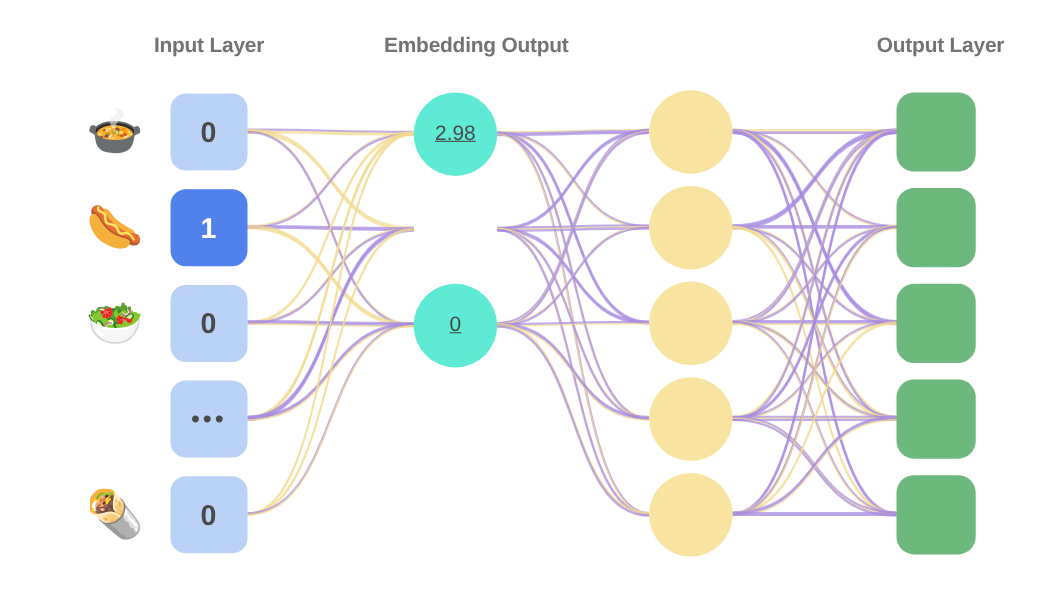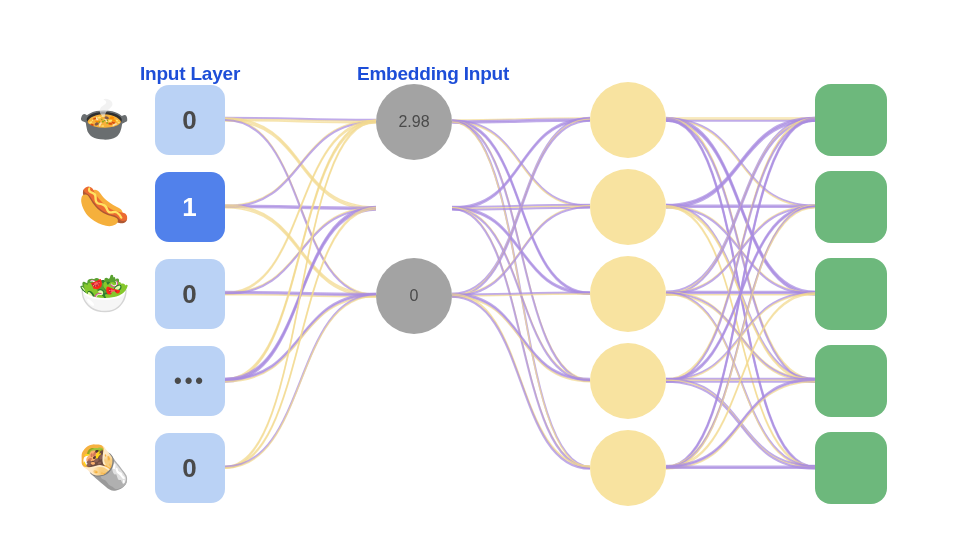--- a/index.html
+++ b/index.html
@@ -12,26 +12,25 @@
   #diagram {
     position:relative;
     width:960px; height:540px;
     background:#ffffff;
   }
   
   .layer-title {
     position:absolute;
     font-size:19px;
     font-weight:bold;
-    color:#1d4ed8;
+    color:#737373;
     letter-spacing:-0.2px;
     white-space:nowrap;
     text-align:center;
     transform:translateX(-50%);
-    margin-top:32px;
   }
   #title-input     { left:190px; top:31px; }
   #title-embedding { left:433px; top:31px; }
   #title-output    { left:855px; top:31px; }
 
   
   #edges {
     position:absolute; left:0; top:0;
     width:960px; height:540px;
     pointer-events:none;
@@ -64,25 +63,26 @@
   }
   .input-box.active {
     background:#5181eb;
     color:#ffffff;
   }
 
   
   .embed-circle {
     width:76px; height:76px;
     border-radius:50%;
-    background:#a3a3a3;
+    background:#5eead4;
     transform:translate(-50%,-50%);
     display:flex; align-items:center; justify-content:center;
-    font-size:16px; font-weight:normal;
+    font-size:19px; font-weight:normal;
     color:#4a4a4a;
+    text-decoration:underline;
   }
 
   
   .hidden-circle {
     width:76px; height:76px;
     border-radius:50%;
     background:#f8e3a0;
     transform:translate(-50%,-50%);
   }
 
@@ -93,21 +93,22 @@
     background:#6db87c;
     transform:translate(-50%,-50%);
   }
 </style>
 </head>
 <body>
 
 <div id="diagram">
 
   <div class="layer-title" id="title-input">Input Layer</div>
-  <div class="layer-title" id="title-embedding">Embedding Input</div>
+  <div class="layer-title" id="title-embedding">Embedding Output</div>
+  <div class="layer-title" id="title-output">Output Layer</div>
 
   <svg id="edges" viewBox="0 0 960 540" xmlns="http://www.w3.org/2000/svg">
       <path d="M 225 117.9 C 308.05 117.9, 292.95 119.9, 376 119.9" fill="none" stroke="#a78be0" stroke-width="2.1" stroke-opacity="0.72"></path>
       <path d="M 225 119.3 C 308.05 119.3, 292.95 121.3, 376 121.3" fill="none" stroke="#f3d98f" stroke-width="1.5" stroke-opacity="0.72"></path>
       <path d="M 225 120.7 C 308.05 120.7, 292.95 122.7, 376 122.7" fill="none" stroke="#f3d98f" stroke-width="1.5" stroke-opacity="0.72"></path>
       <path d="M 225 117.9 C 308.05 117.9, 292.95 206.9, 376 206.9" fill="none" stroke="#f3d98f" stroke-width="1.5" stroke-opacity="0.72"></path>
       <path d="M 225 119.3 C 308.05 119.3, 292.95 208.3, 376 208.3" fill="none" stroke="#f3d98f" stroke-width="1.5" stroke-opacity="0.72"></path>
       <path d="M 225 120.7 C 308.05 120.7, 292.95 209.7, 376 209.7" fill="none" stroke="#f3d98f" stroke-width="1.5" stroke-opacity="0.72"></path>
       <path d="M 225 118.6 C 308.05 118.6, 292.95 294.6, 376 294.6" fill="none" stroke="#f3d98f" stroke-width="1.5" stroke-opacity="0.72"></path>
       <path d="M 225 120 C 308.05 120, 292.95 296, 376 296" fill="none" stroke="#a78be0" stroke-width="2.1" stroke-opacity="0.72"></path>

